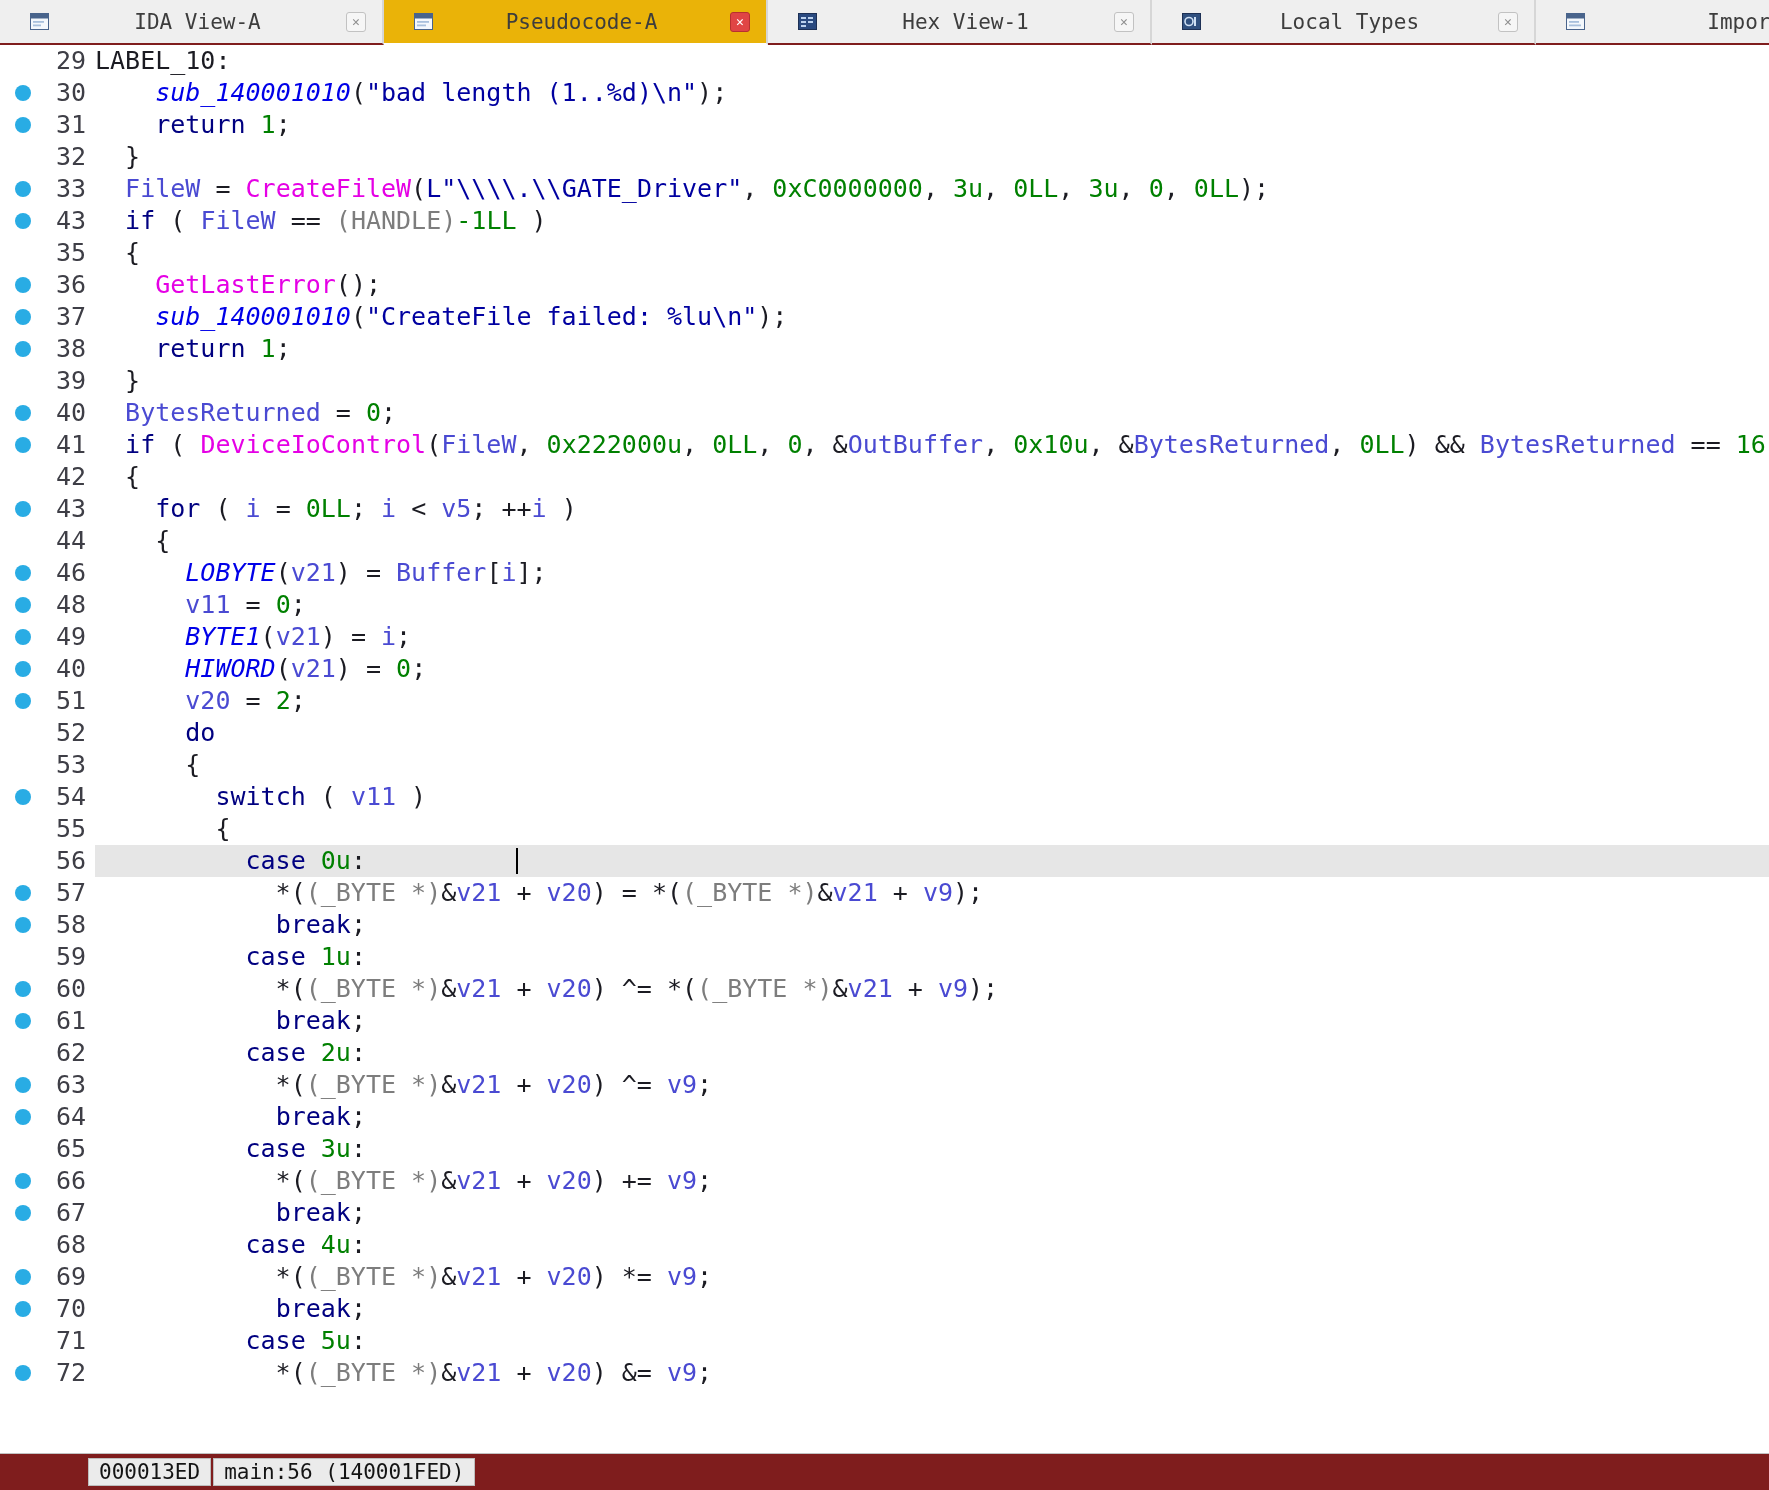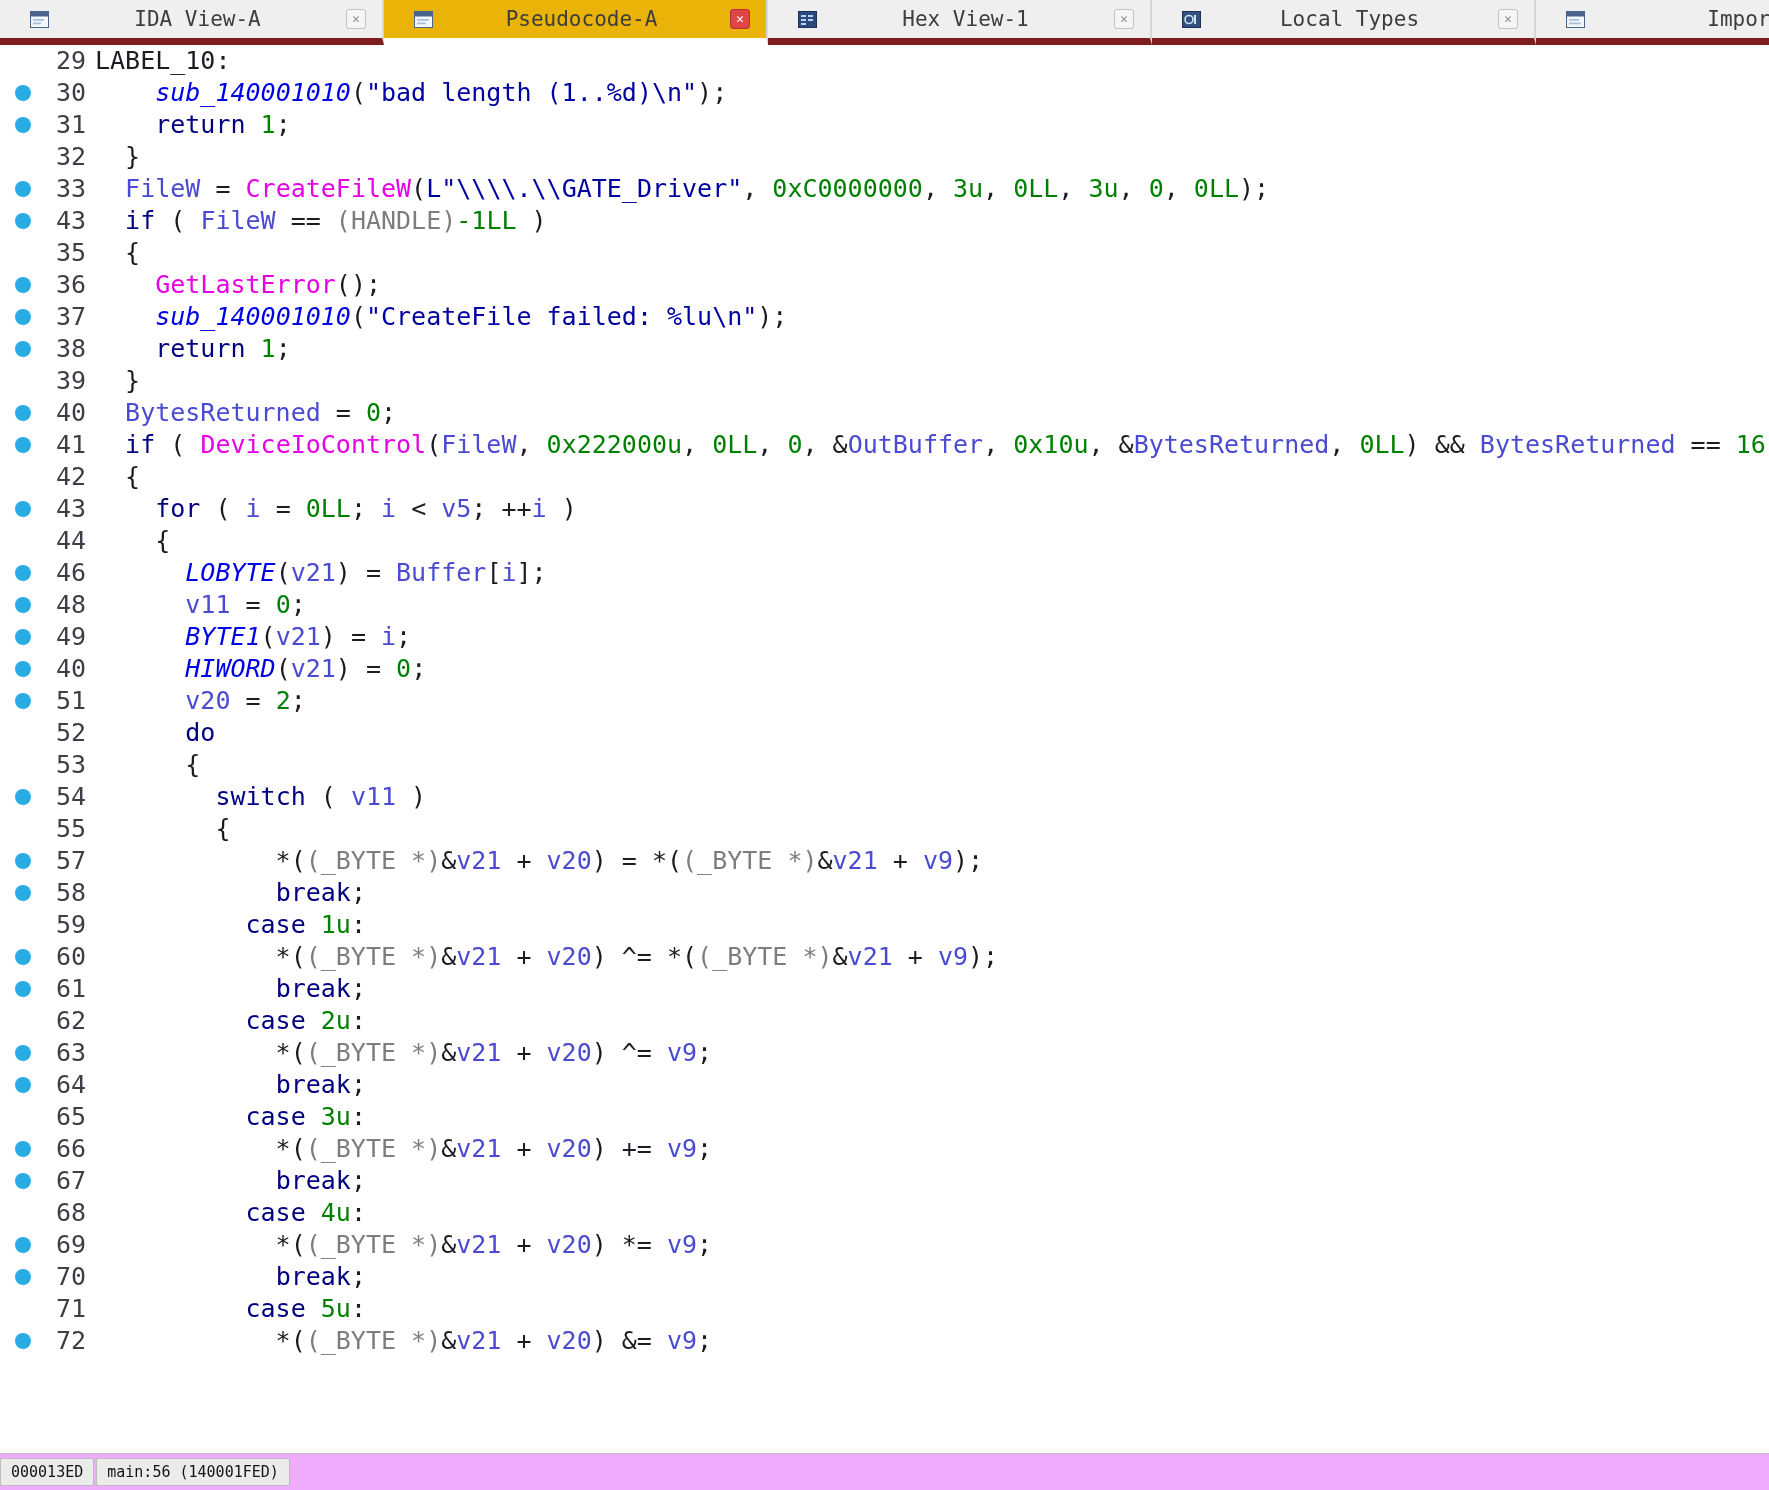--- a/index.html
+++ b/index.html
@@ -6,21 +6,21 @@
   body{
     width:1769px;height:1490px;background:#ffffff;
     font-family:"DejaVu Sans Mono", monospace;
   }
   
   .tabbar{
     height:45px;display:flex;background:#f1f1f1;overflow:hidden;
   }
   .tab{
     box-sizing:border-box;width:384px;flex:none;display:flex;align-items:center;
-    background:#efefef;border-right:2px solid #d6d6d6;border-bottom:7px solid #7f1d1d;
+    background:#efefef;border-right:2px solid #d6d6d6;border-bottom:2px solid #7f1d1d;
     font-size:21px;color:#3d3d3d;cursor:default;white-space:nowrap;
   }
   .tab.active{background:#eab308;border-bottom-color:#ffffff;}
   .tab-icon{margin-left:30px;display:inline-flex;flex:none;}
   .tab-label{flex:1;text-align:center;overflow:hidden;}
   .close-btn{
     flex:none;margin-right:16px;width:20px;height:20px;line-height:17px;text-align:center;
     font-size:13px;color:#8f8f8f;border:1px solid #c2c2c2;border-radius:3px;
     background:#f6f6f6;box-sizing:border-box;
   }
@@ -44,23 +44,23 @@
   .tok-k{color:var(--c-keyword);}
   .tok-v{color:var(--c-variable);}
   .tok-n{color:var(--c-number);}
   .tok-s{color:var(--c-string);}
   .tok-f{color:var(--c-api_function);}
   .tok-b{color:var(--c-function_name);font-style:italic;}
   .tok-t{color:var(--c-type_cast);}
   .tok-g{color:var(--c-global_symbol);}
   
   .statusbar{
-    box-sizing:border-box;height:37px;background:#f0abfc;border-top:1px solid #c2c2c2;
-    display:flex;align-items:center;
-    font-size:15px;color:#141414;
+    box-sizing:border-box;height:37px;background:#7f1d1d;border-top:1px solid #c2c2c2;
+    display:flex;align-items:center;padding-left:88px;
+    font-size:21px;color:#141414;
   }
   .status-cell{
     border:1px solid #bdbdbd;background:#ebebeb;padding:0 10px;height:28px;
     line-height:26px;box-sizing:border-box;margin-right:2px;white-space:pre;
   }
 </style>
 </head>
 <body>
 
 <div class="tabbar">
@@ -151,20 +151,21 @@
     <div class="row"><div class="gutter"><span class="num">44</span></div><div class="code-text"><span class="tok-p">    {</span></div></div>
     <div class="row"><div class="gutter"><span class="dot"></span><span class="num">46</span></div><div class="code-text"><span class="tok-p">      </span><span class="tok-b">LOBYTE</span><span class="tok-p">(</span><span class="tok-v">v21</span><span class="tok-p">) = </span><span class="tok-v">Buffer</span><span class="tok-p">[</span><span class="tok-v">i</span><span class="tok-p">];</span></div></div>
     <div class="row"><div class="gutter"><span class="dot"></span><span class="num">48</span></div><div class="code-text"><span class="tok-p">      </span><span class="tok-v">v11</span><span class="tok-p"> = </span><span class="tok-n">0</span><span class="tok-p">;</span></div></div>
     <div class="row"><div class="gutter"><span class="dot"></span><span class="num">49</span></div><div class="code-text"><span class="tok-p">      </span><span class="tok-b">BYTE1</span><span class="tok-p">(</span><span class="tok-v">v21</span><span class="tok-p">) = </span><span class="tok-v">i</span><span class="tok-p">;</span></div></div>
     <div class="row"><div class="gutter"><span class="dot"></span><span class="num">40</span></div><div class="code-text"><span class="tok-p">      </span><span class="tok-b">HIWORD</span><span class="tok-p">(</span><span class="tok-v">v21</span><span class="tok-p">) = </span><span class="tok-n">0</span><span class="tok-p">;</span></div></div>
     <div class="row"><div class="gutter"><span class="dot"></span><span class="num">51</span></div><div class="code-text"><span class="tok-p">      </span><span class="tok-v">v20</span><span class="tok-p"> = </span><span class="tok-n">2</span><span class="tok-p">;</span></div></div>
     <div class="row"><div class="gutter"><span class="num">52</span></div><div class="code-text"><span class="tok-p">      </span><span class="tok-k">do</span></div></div>
     <div class="row"><div class="gutter"><span class="num">53</span></div><div class="code-text"><span class="tok-p">      {</span></div></div>
     <div class="row"><div class="gutter"><span class="dot"></span><span class="num">54</span></div><div class="code-text"><span class="tok-p">        </span><span class="tok-k">switch</span><span class="tok-p"> ( </span><span class="tok-v">v11</span><span class="tok-p"> )</span></div></div>
     <div class="row"><div class="gutter"><span class="num">55</span></div><div class="code-text"><span class="tok-p">        {</span></div></div>
+    <div class="row current"><div class="gutter"><span class="num">56</span></div><div class="code-text"><span class="tok-p">          </span><span class="tok-k">case</span><span class="tok-p"> </span><span class="tok-n">0u</span><span class="tok-p">:</span><span class="caret" style="left: 28ch;"></span></div></div>
     <div class="row"><div class="gutter"><span class="dot"></span><span class="num">57</span></div><div class="code-text"><span class="tok-p">            *(</span><span class="tok-t">(_BYTE *)</span><span class="tok-p">&amp;</span><span class="tok-v">v21</span><span class="tok-p"> + </span><span class="tok-v">v20</span><span class="tok-p">) = *(</span><span class="tok-t">(_BYTE *)</span><span class="tok-p">&amp;</span><span class="tok-v">v21</span><span class="tok-p"> + </span><span class="tok-v">v9</span><span class="tok-p">);</span></div></div>
     <div class="row"><div class="gutter"><span class="dot"></span><span class="num">58</span></div><div class="code-text"><span class="tok-p">            </span><span class="tok-k">break</span><span class="tok-p">;</span></div></div>
     <div class="row"><div class="gutter"><span class="num">59</span></div><div class="code-text"><span class="tok-p">          </span><span class="tok-k">case</span><span class="tok-p"> </span><span class="tok-n">1u</span><span class="tok-p">:</span></div></div>
     <div class="row"><div class="gutter"><span class="dot"></span><span class="num">60</span></div><div class="code-text"><span class="tok-p">            *(</span><span class="tok-t">(_BYTE *)</span><span class="tok-p">&amp;</span><span class="tok-v">v21</span><span class="tok-p"> + </span><span class="tok-v">v20</span><span class="tok-p">) ^= *(</span><span class="tok-t">(_BYTE *)</span><span class="tok-p">&amp;</span><span class="tok-v">v21</span><span class="tok-p"> + </span><span class="tok-v">v9</span><span class="tok-p">);</span></div></div>
     <div class="row"><div class="gutter"><span class="dot"></span><span class="num">61</span></div><div class="code-text"><span class="tok-p">            </span><span class="tok-k">break</span><span class="tok-p">;</span></div></div>
     <div class="row"><div class="gutter"><span class="num">62</span></div><div class="code-text"><span class="tok-p">          </span><span class="tok-k">case</span><span class="tok-p"> </span><span class="tok-n">2u</span><span class="tok-p">:</span></div></div>
     <div class="row"><div class="gutter"><span class="dot"></span><span class="num">63</span></div><div class="code-text"><span class="tok-p">            *(</span><span class="tok-t">(_BYTE *)</span><span class="tok-p">&amp;</span><span class="tok-v">v21</span><span class="tok-p"> + </span><span class="tok-v">v20</span><span class="tok-p">) ^= </span><span class="tok-v">v9</span><span class="tok-p">;</span></div></div>
     <div class="row"><div class="gutter"><span class="dot"></span><span class="num">64</span></div><div class="code-text"><span class="tok-p">            </span><span class="tok-k">break</span><span class="tok-p">;</span></div></div>
     <div class="row"><div class="gutter"><span class="num">65</span></div><div class="code-text"><span class="tok-p">          </span><span class="tok-k">case</span><span class="tok-p"> </span><span class="tok-n">3u</span><span class="tok-p">:</span></div></div>
     <div class="row"><div class="gutter"><span class="dot"></span><span class="num">66</span></div><div class="code-text"><span class="tok-p">            *(</span><span class="tok-t">(_BYTE *)</span><span class="tok-p">&amp;</span><span class="tok-v">v21</span><span class="tok-p"> + </span><span class="tok-v">v20</span><span class="tok-p">) += </span><span class="tok-v">v9</span><span class="tok-p">;</span></div></div>

